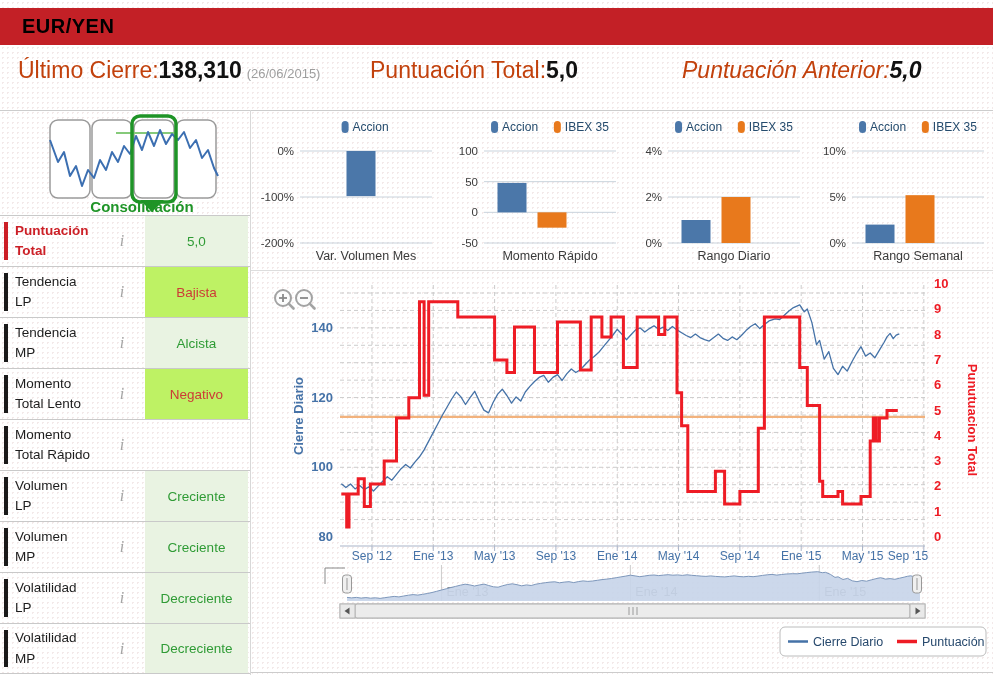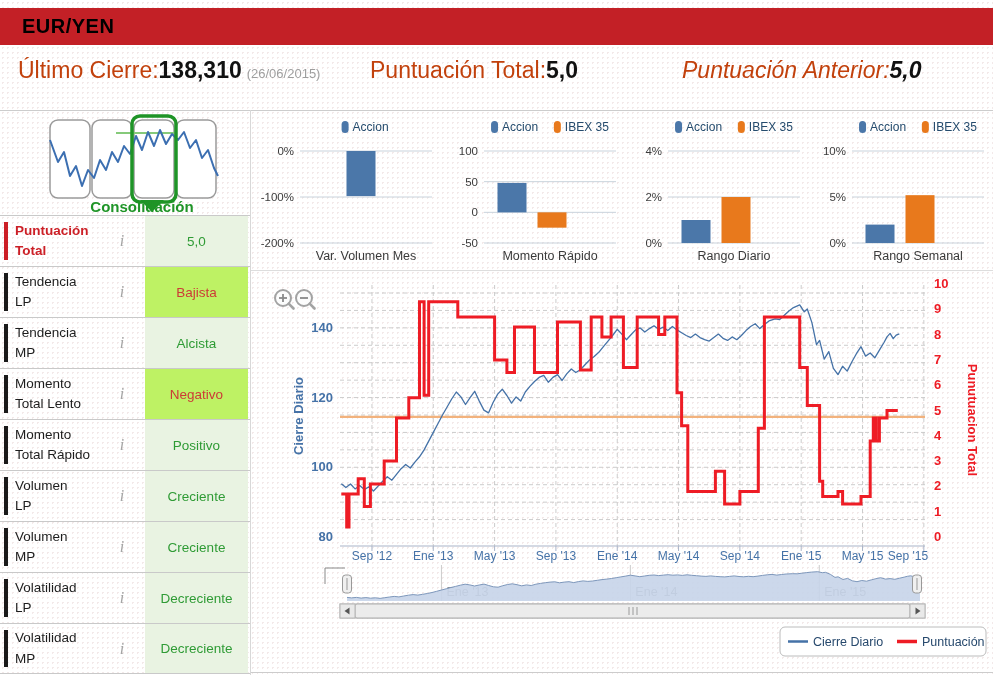--- a/index.html
+++ b/index.html
@@ -131,21 +131,20 @@
       <div class="ind-info">i</div>
       <div class="ind-value val-orange">Negativo</div>
     </div>
 
     <div class="ind-row">
       <div class="ind-label">
           <span>Momento</span>
           <span>Total Rápido</span>
         </div>
       <div class="ind-info">i</div>
-      <div class="ind-value val-green">Positivo</div>
     </div>
 
     <div class="ind-row">
       <div class="ind-label">
           <span>Volumen</span>
           <span>LP</span>
         </div>
       <div class="ind-info">i</div>
       <div class="ind-value val-green">Creciente</div>
     </div>

